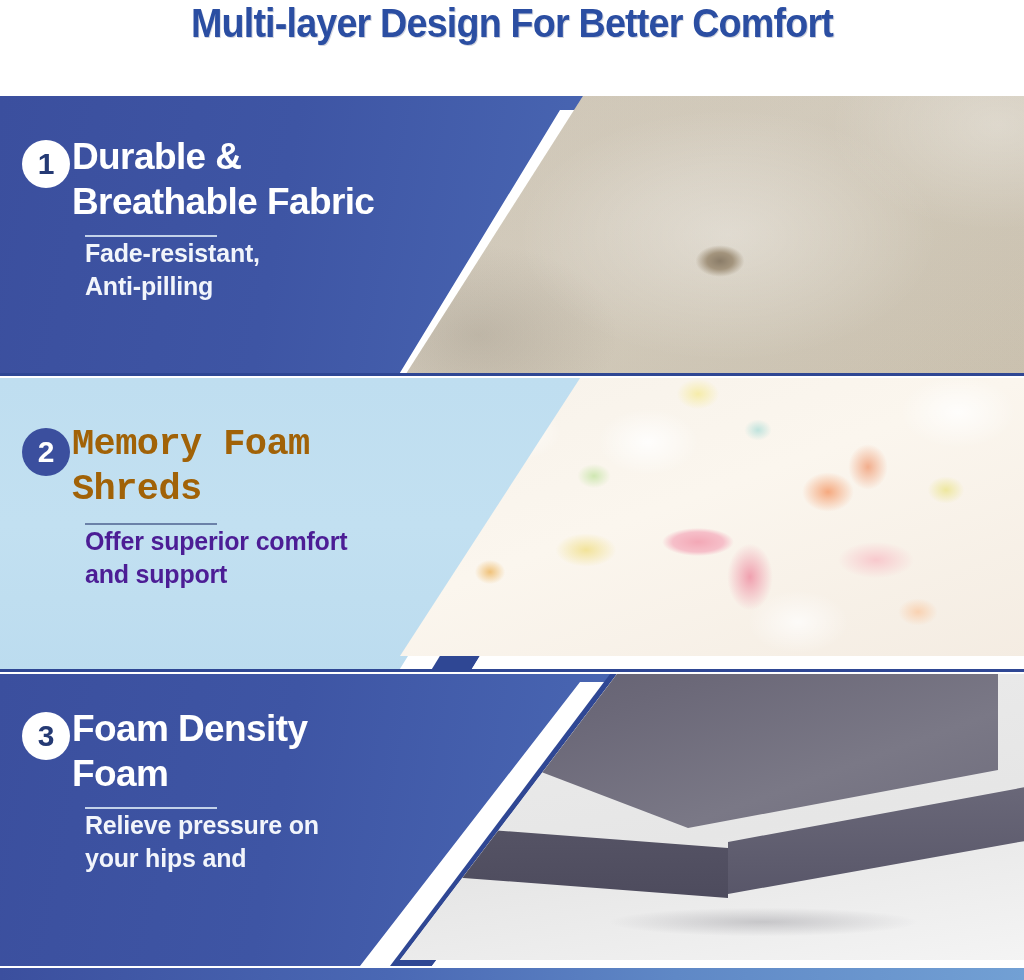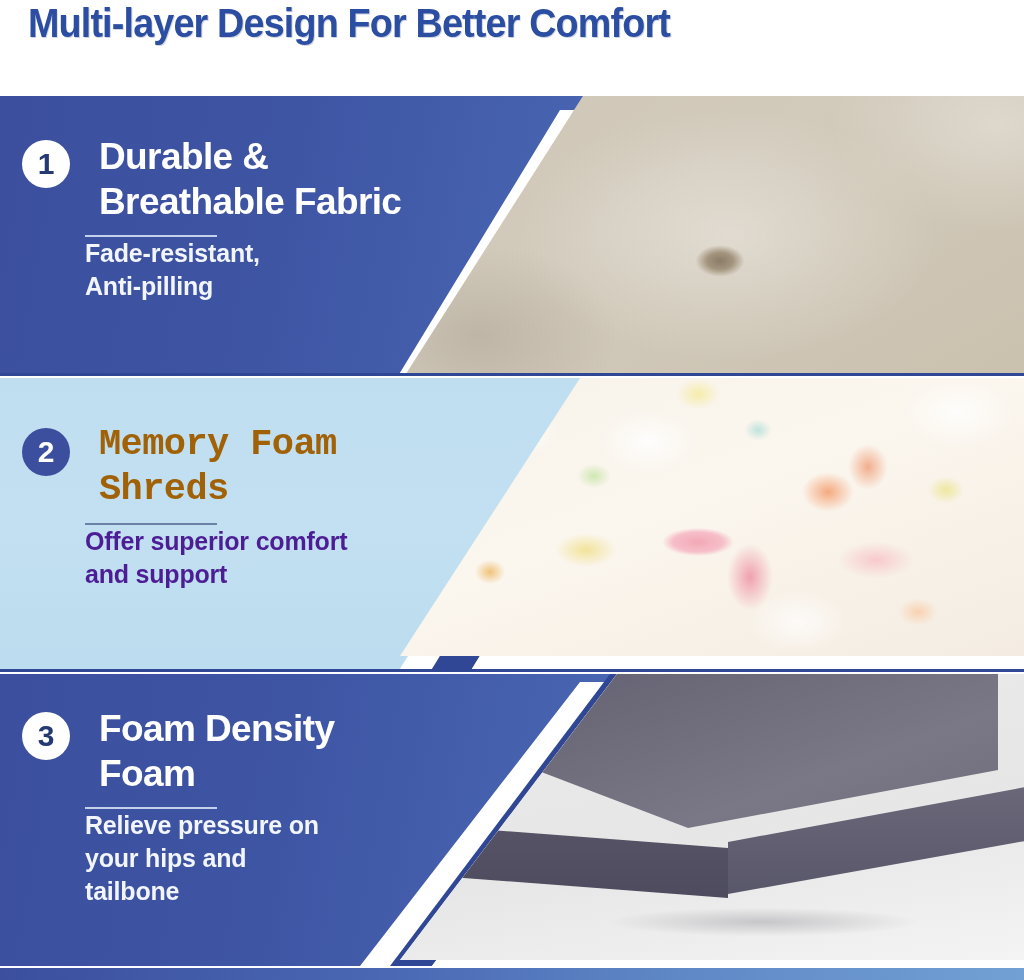--- a/index.html
+++ b/index.html
@@ -6,21 +6,21 @@
   html,body{ background:#ffffff; }
   body{
     width:1024px; height:980px; overflow:hidden;
     font-family:"Liberation Sans","DejaVu Sans",sans-serif;
     position:relative;
   }
 
   
   #title-bar{
     position:absolute; left:0; top:0; width:1024px; height:56px;
-    display:flex; align-items:flex-start; 
+    display:flex; align-items:flex-start; justify-content:center;
   }
   #title-text{
     font-size:41px; line-height:47px;
     font-weight:bold; color:#2b4ea2;
     letter-spacing:-0.9px;
     transform:scaleX(0.92);
     transform-origin:center top;
     white-space:nowrap;
     text-shadow:1px 1px 0 rgba(120,130,160,.35);
   }
@@ -137,21 +137,21 @@
     flex:0 0 auto;
     width:48px; height:48px; border-radius:50%;
     display:flex; align-items:center; justify-content:center;
     font-size:30px; font-weight:bold; line-height:1;
     margin-top:6px;
   }
   .panel-dark .num-circle{ background:#ffffff; color:#253a74; }
   .panel-light .num-circle{ background:#3b4f9e; color:#ffffff; }
 
   .head-title{
-    margin-left:29px;
+    margin-left:2px;
     font-size:37px; line-height:45px; font-weight:bold;
     letter-spacing:-0.6px;
   }
   .panel-dark .head-title{ color:#ffffff; }
   .panel-light .head-title{ color:#a16207;font-family:Liberation Mono, monospace; }
 
   .divider{
     margin-left:63px; margin-top:11px;
     width:132px; height:2px;
   }
@@ -261,18 +261,17 @@
       <div class="num-circle">3</div>
       <div class="head-title">
         <div>Foam Density</div>
         <div>Foam</div>
       </div>
     </div>
     <div class="divider"></div>
     <div class="sub-text">
       <div>Relieve pressure on</div>
       <div>your hips and</div>
-      <div>tailbone</div>
     </div>
   </div>
 </section>
 
 <div id="bottom-bar"></div>
 
 </body></html>

